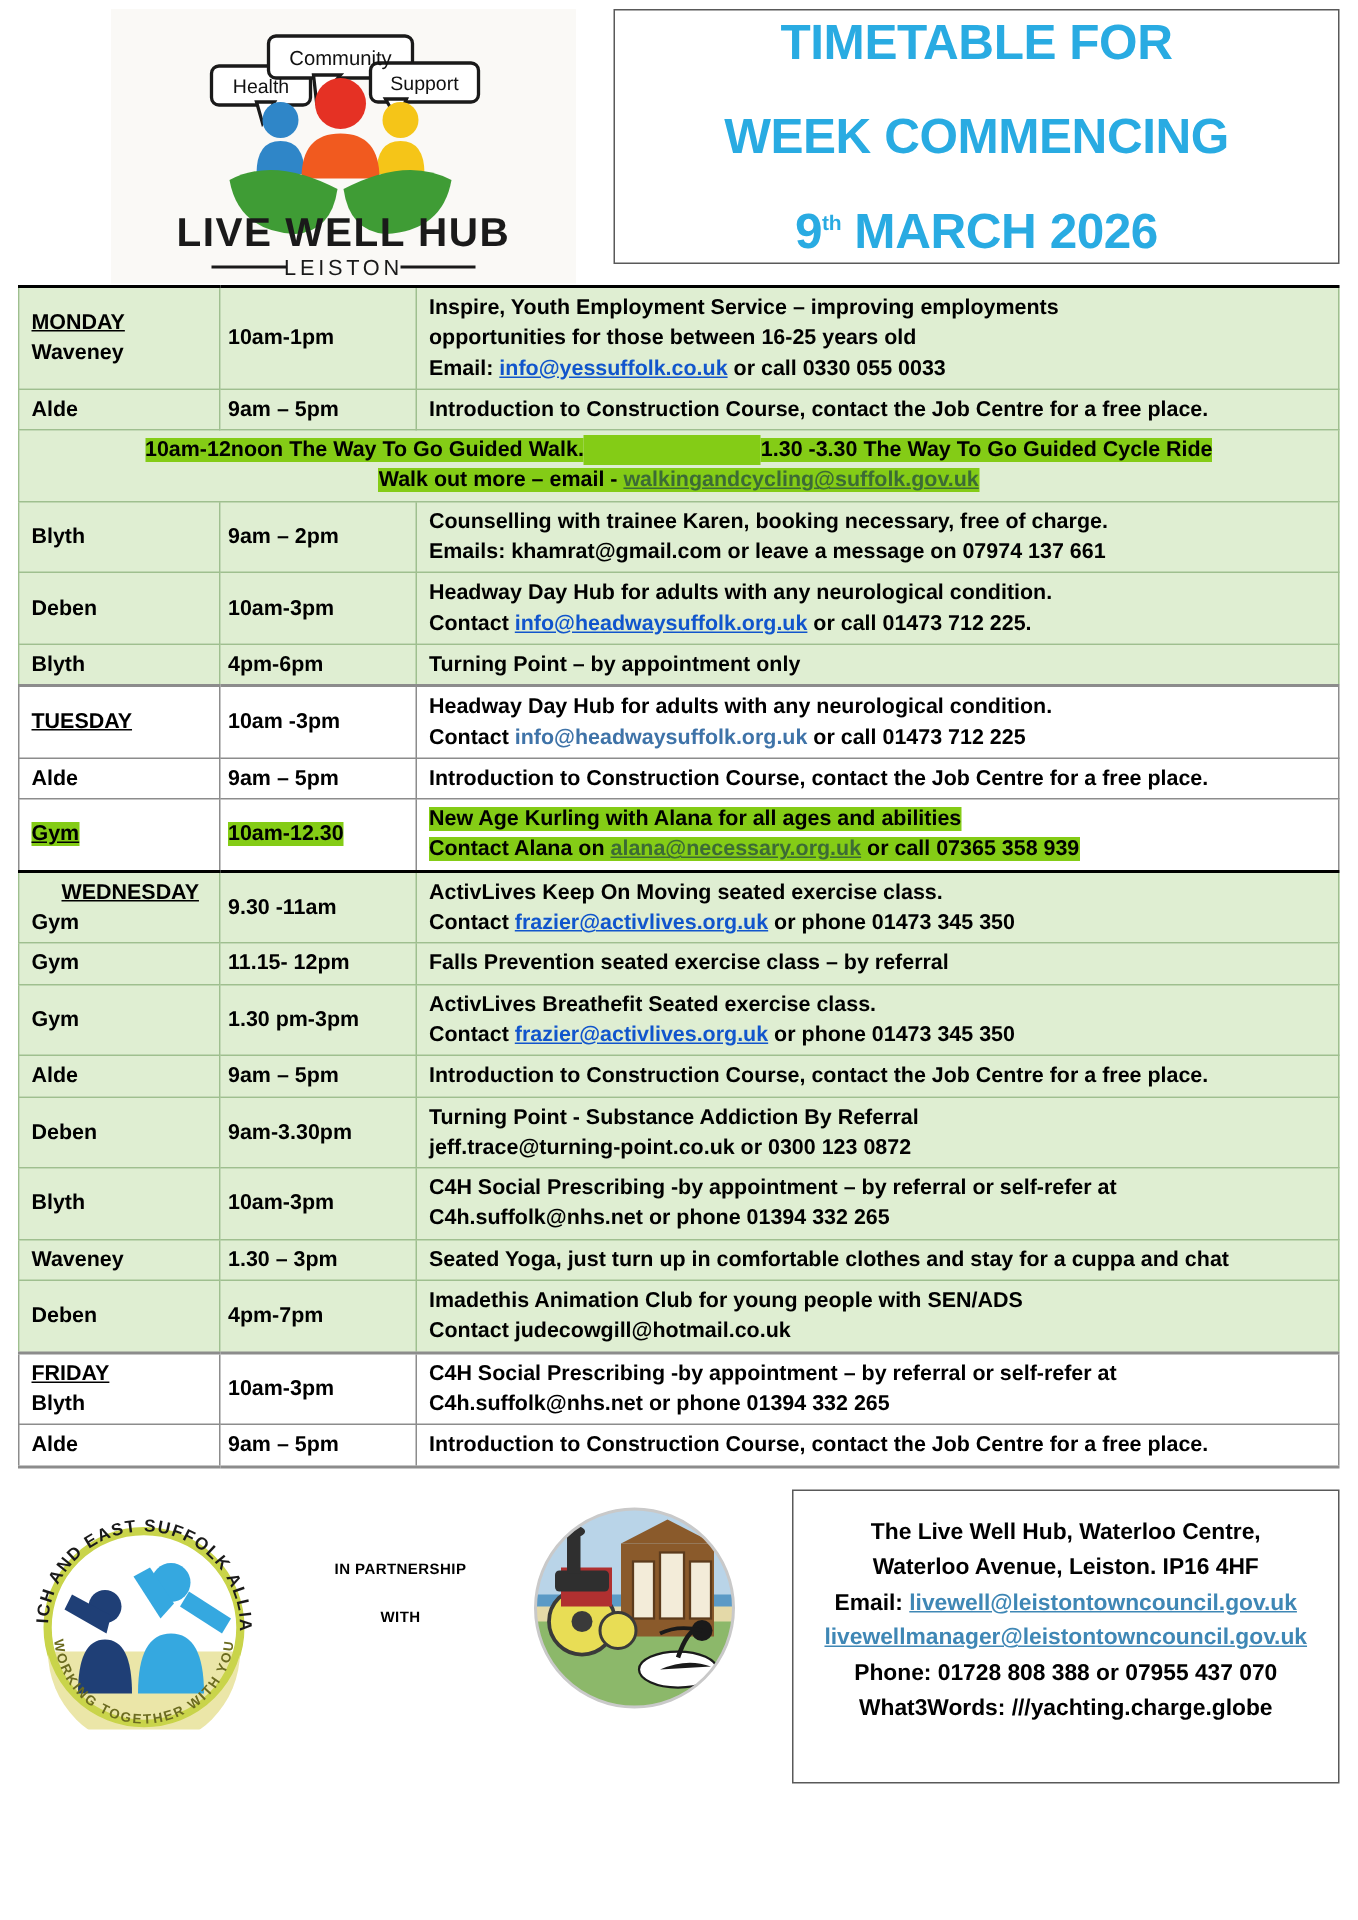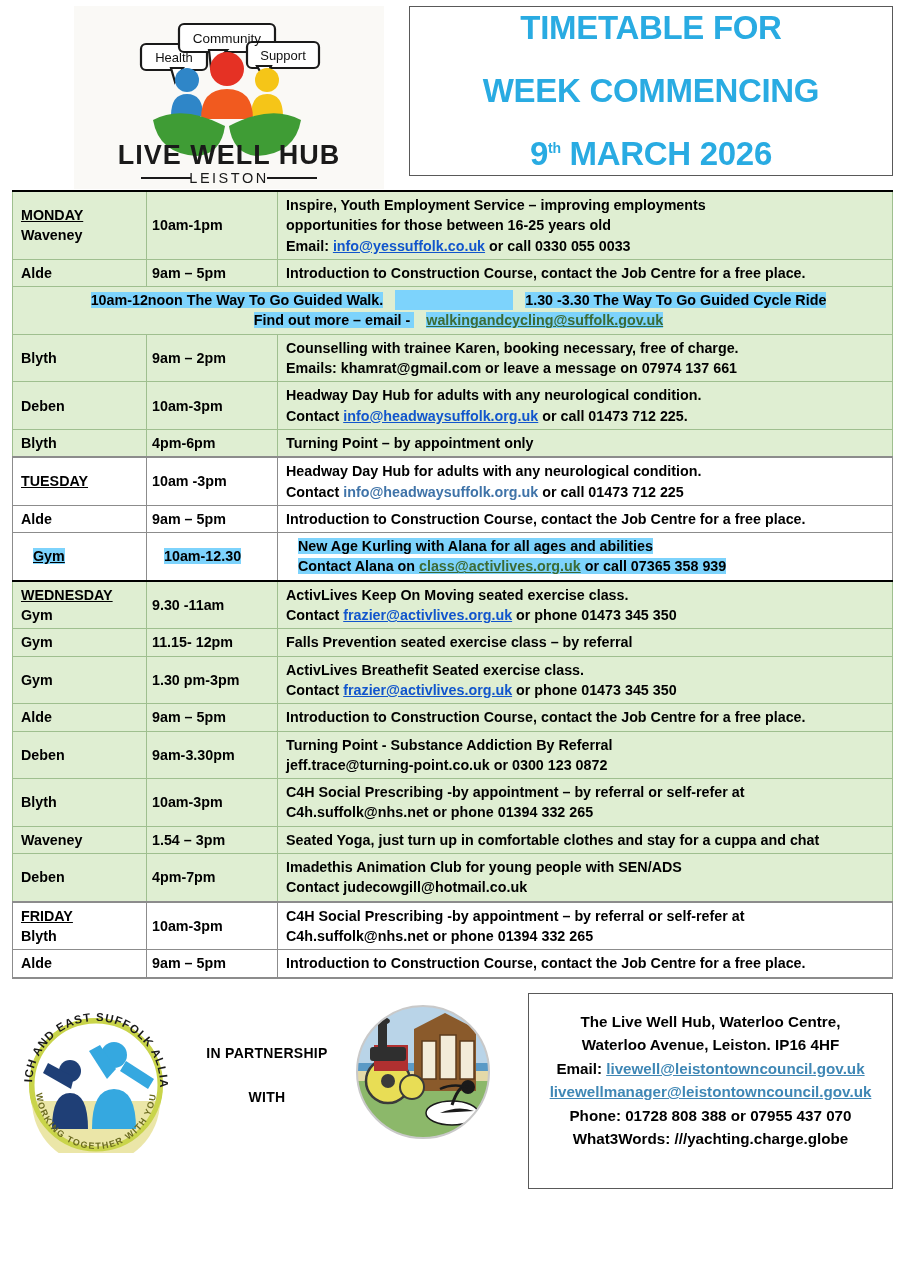--- a/index.html
+++ b/index.html
@@ -46,38 +46,38 @@
   }
   .tt td.day{ width:120px; padding-left:8px;}
   .tt td.time{ width:120px; }
   .tt td.desc{ padding-left:8px; }
   .green td{ background:#dfeed2; }
   .white td{ background:#ffffff; }
   .daytop td{ border-top:2.5px solid #000000; }
   .dayend td{ border-bottom:2.5px solid #000000; }
   .tt tr.white td{ border-color:#8c8c8c; }
   .u{ text-decoration:underline; }
-  .hl{ background:#7dd3fc;margin-left:12px; }
+  .hl{ background:#84cc16; }
   .lnk{ color:#1155cc; text-decoration:underline; }
   .lnk2{ color:#3f73a8; text-decoration:none; }
   .lnk3{ color:#3c6b35; text-decoration:underline; }
   .fullrow{ text-align:center; padding:2px 4px 4px 4px; }
   .fullrow .l1{ display:block; }
   .fullrow .l2{ display:block; }
   .spacer{ display:inline-block; width:118px; }
 
   
   .footer{
     display:flex; align-items:flex-start;
     padding:14px 12px 0 12px; height:215px; box-sizing:border-box;
   }
   .alliance{ width:170px; flex:none; }
   .partnership{
     width:170px; flex:none; text-align:center; padding-top:38px;
-    font-size:14px; font-weight:bold; letter-spacing:0.3px; line-height:3.2;
+    font-size:10px; font-weight:bold; letter-spacing:0.3px; line-height:3.2;
   }
   .leiston-badge{ width:150px; flex:none; padding-top:8px;}
   .contact-box{
     margin-left:26px; flex:1; border:1px solid #595959; height:196px;
     box-sizing:border-box; padding:16px 14px 0 14px; text-align:center;
     font-size:15.2px; font-weight:bold; line-height:1.55;
   }
   .contact-box div{white-space:nowrap;}
   .clink{ color:#3f87b5; text-decoration:underline; }
 </style>
@@ -141,21 +141,21 @@
         <tr class="green">
           <td class="day"><span class="">Alde</span></td>
           <td class="time"><span class="">9am – 5pm</span></td>
           <td class="desc">
             <div><span>Introduction to Construction Course, contact the Job Centre for a free place.</span></div>
           </td>
         </tr>
         <tr class="green">
           <td colspan="3" class="fullrow">
             <span class="l1"><span class="hl">10am-12noon The Way To Go Guided Walk.</span><span class="hl spacer">&nbsp;</span><span class="hl">1.30 -3.30 The Way To Go Guided Cycle Ride</span></span>
-            <span class="l2"><span class="hl">Find out more – email -  </span><span class="hl lnk3">walkingandcycling@suffolk.gov.uk</span></span>
+            <span class="l2"><span class="hl">Walk out more – email -  </span><span class="hl lnk3">walkingandcycling@suffolk.gov.uk</span></span>
           </td>
         </tr>
         <tr class="green">
           <td class="day"><span class="">Blyth</span></td>
           <td class="time"><span class="">9am – 2pm</span></td>
           <td class="desc">
             <div><span>Counselling with trainee Karen, booking necessary, free of charge.</span></div>
             <div><span>Emails: khamrat@gmail.com or leave a message on 07974 137 661</span></div>
           </td>
         </tr>
@@ -187,25 +187,25 @@
           <td class="time"><span class="">9am – 5pm</span></td>
           <td class="desc">
             <div><span>Introduction to Construction Course, contact the Job Centre for a free place.</span></div>
           </td>
         </tr>
         <tr class="white">
           <td class="day"><span class="hl u">Gym</span></td>
           <td class="time"><span class="hl">10am-12.30</span></td>
           <td class="desc">
             <div><span class="hl"><span>New Age Kurling  with Alana for all ages and abilities</span></span></div>
-            <div><span class="hl"><span>Contact Alana on </span><span class="lnk3">class@activlives.org.uk</span><span>  or call 07365 358 939</span></span></div>
+            <div><span class="hl"><span>Contact Alana on </span><span class="lnk3">alana@necessary.org.uk</span><span>  or call 07365 358 939</span></span></div>
           </td>
         </tr>
         <tr class="green daytop">
-          <td class="day"><div class="u" style="display: inline-block;">WEDNESDAY</div><br><span class="">Gym</span></td>
+          <td class="day"><div class="u" style="display: inline-block; margin-left: 20px;">WEDNESDAY</div><br><span class="">Gym</span></td>
           <td class="time"><span class="">9.30 -11am</span></td>
           <td class="desc">
             <div><span>ActivLives Keep On Moving seated exercise class.</span></div>
             <div><span>Contact </span><span class="lnk">frazier@activlives.org.uk</span><span> or phone 01473 345 350</span></div>
           </td>
         </tr>
         <tr class="green">
           <td class="day"><span class="">Gym</span></td>
           <td class="time"><span class="">11.15- 12pm</span></td>
           <td class="desc">
@@ -238,21 +238,21 @@
         <tr class="green">
           <td class="day"><span class="">Blyth</span></td>
           <td class="time"><span class="">10am-3pm</span></td>
           <td class="desc">
             <div><span> C4H Social Prescribing -by appointment – by referral or self-refer at</span></div>
             <div><span>C4h.suffolk@nhs.net or phone 01394 332 265</span></div>
           </td>
         </tr>
         <tr class="green">
           <td class="day"><span class="">Waveney</span></td>
-          <td class="time"><span class="">1.54 – 3pm</span></td>
+          <td class="time"><span class="">1.30 – 3pm</span></td>
           <td class="desc">
             <div><span>Seated Yoga, just turn up in comfortable clothes and stay for a cuppa and chat</span></div>
           </td>
         </tr>
         <tr class="green">
           <td class="day"><span class="">Deben</span></td>
           <td class="time"><span class="">4pm-7pm</span></td>
           <td class="desc">
             <div><span>Imadethis  Animation Club for young people with SEN/ADS</span></div>
             <div><span>Contact judecowgill@hotmail.co.uk</span></div>

